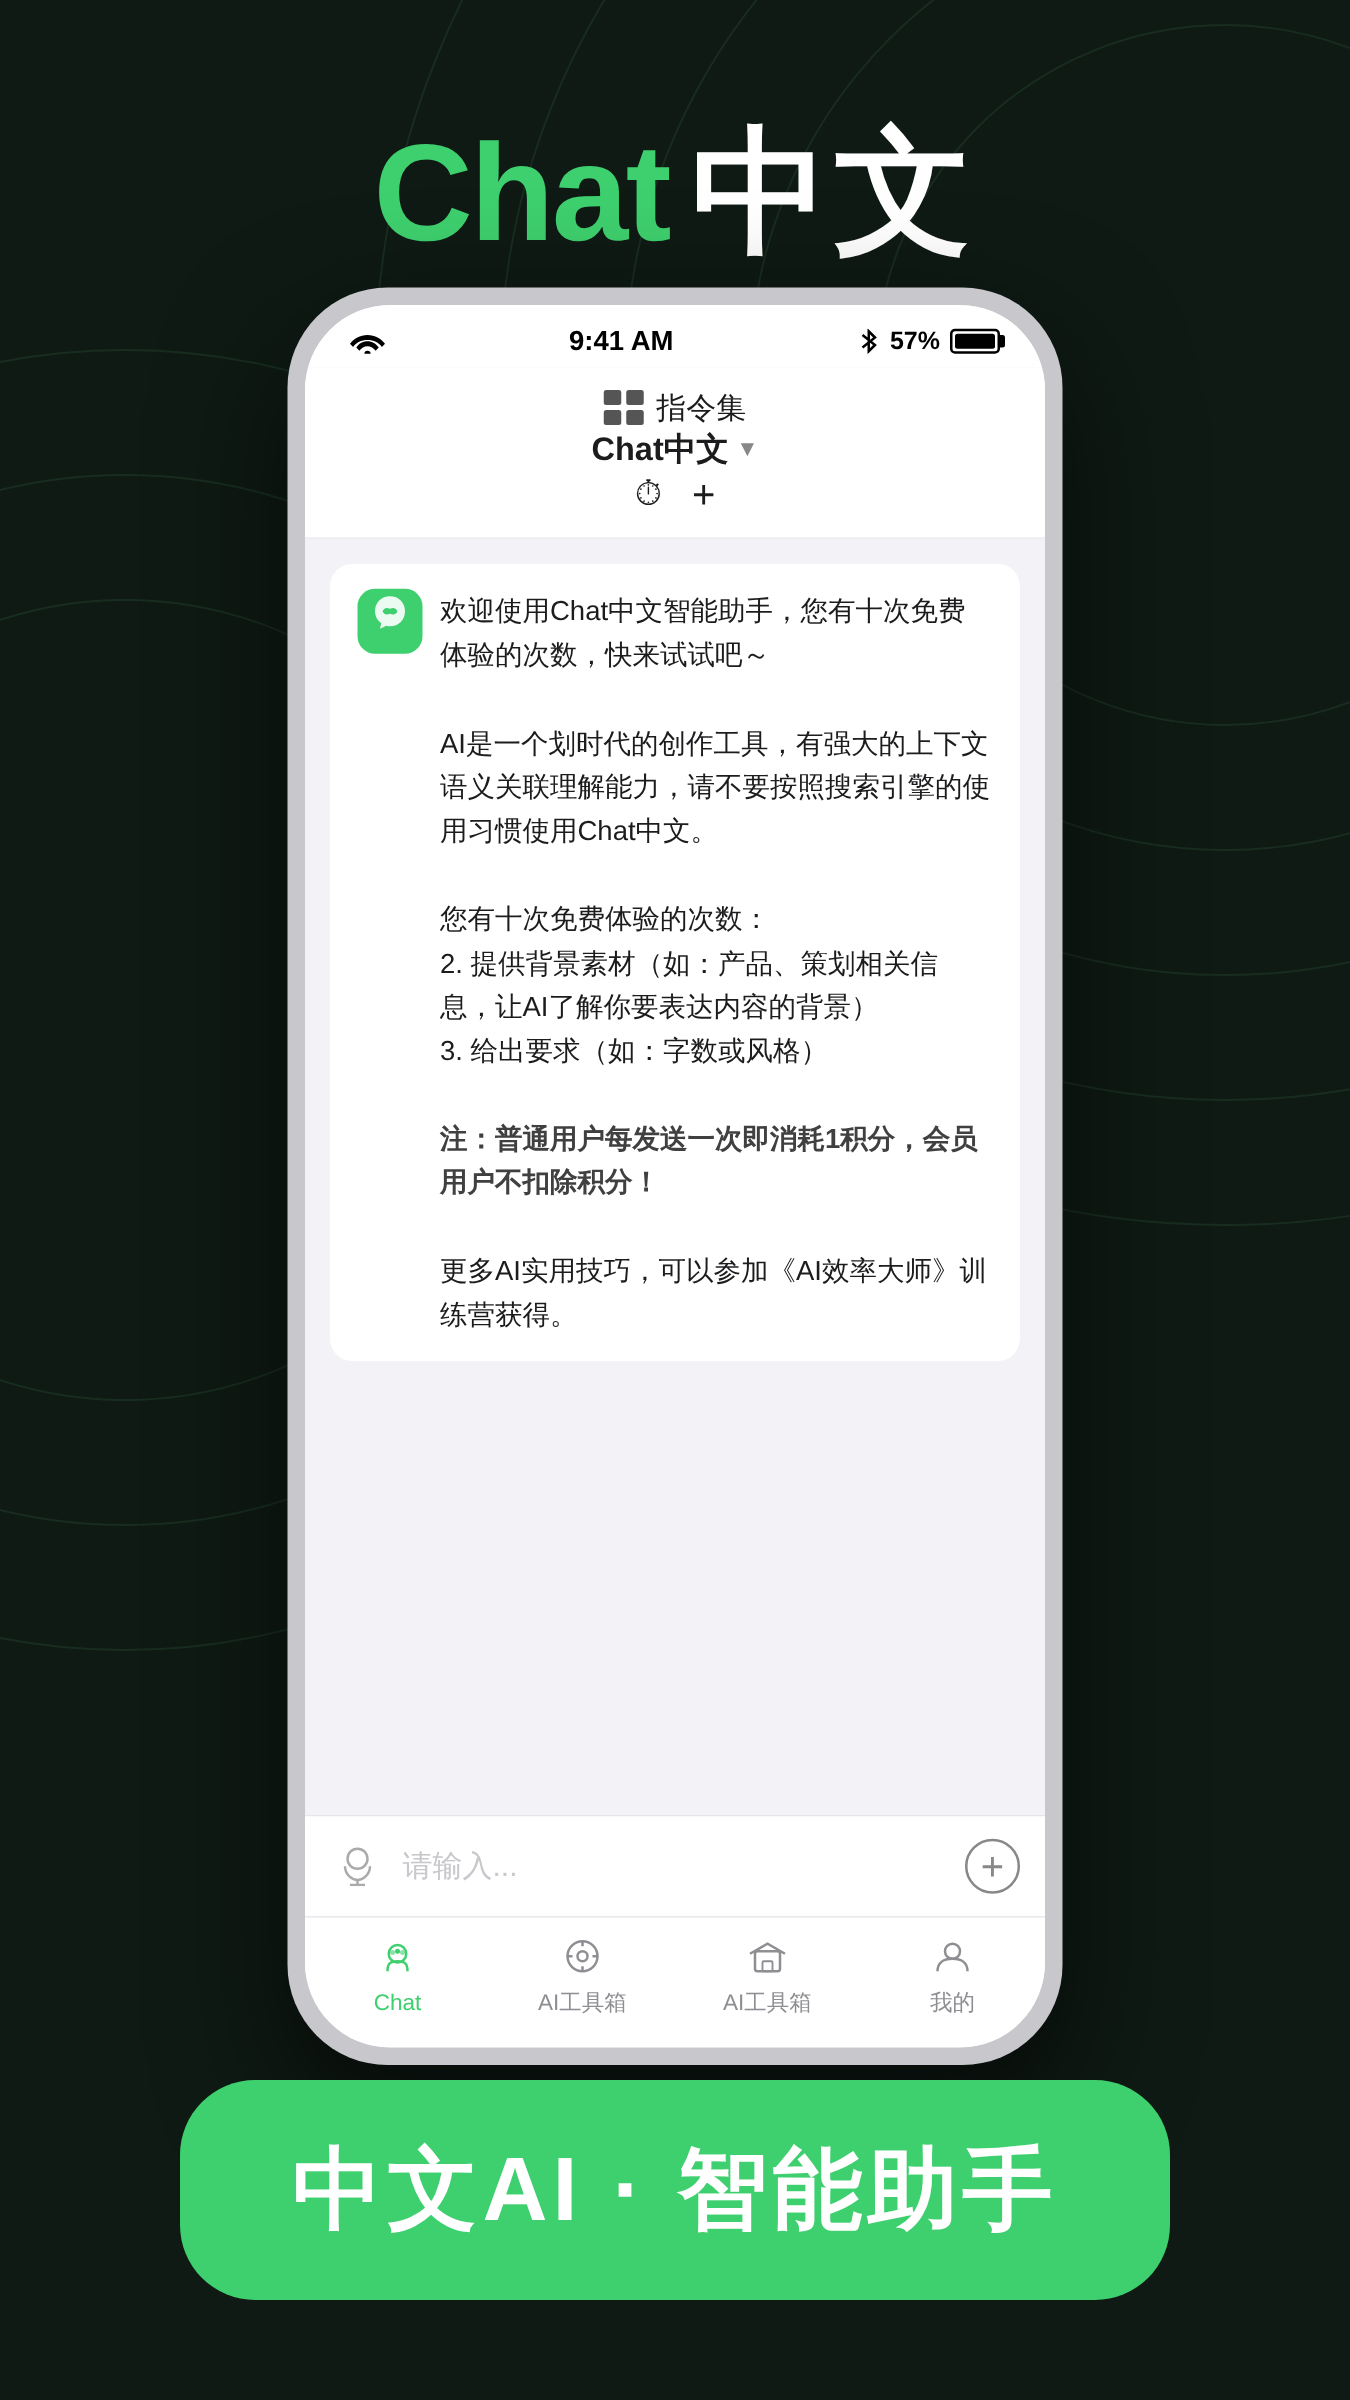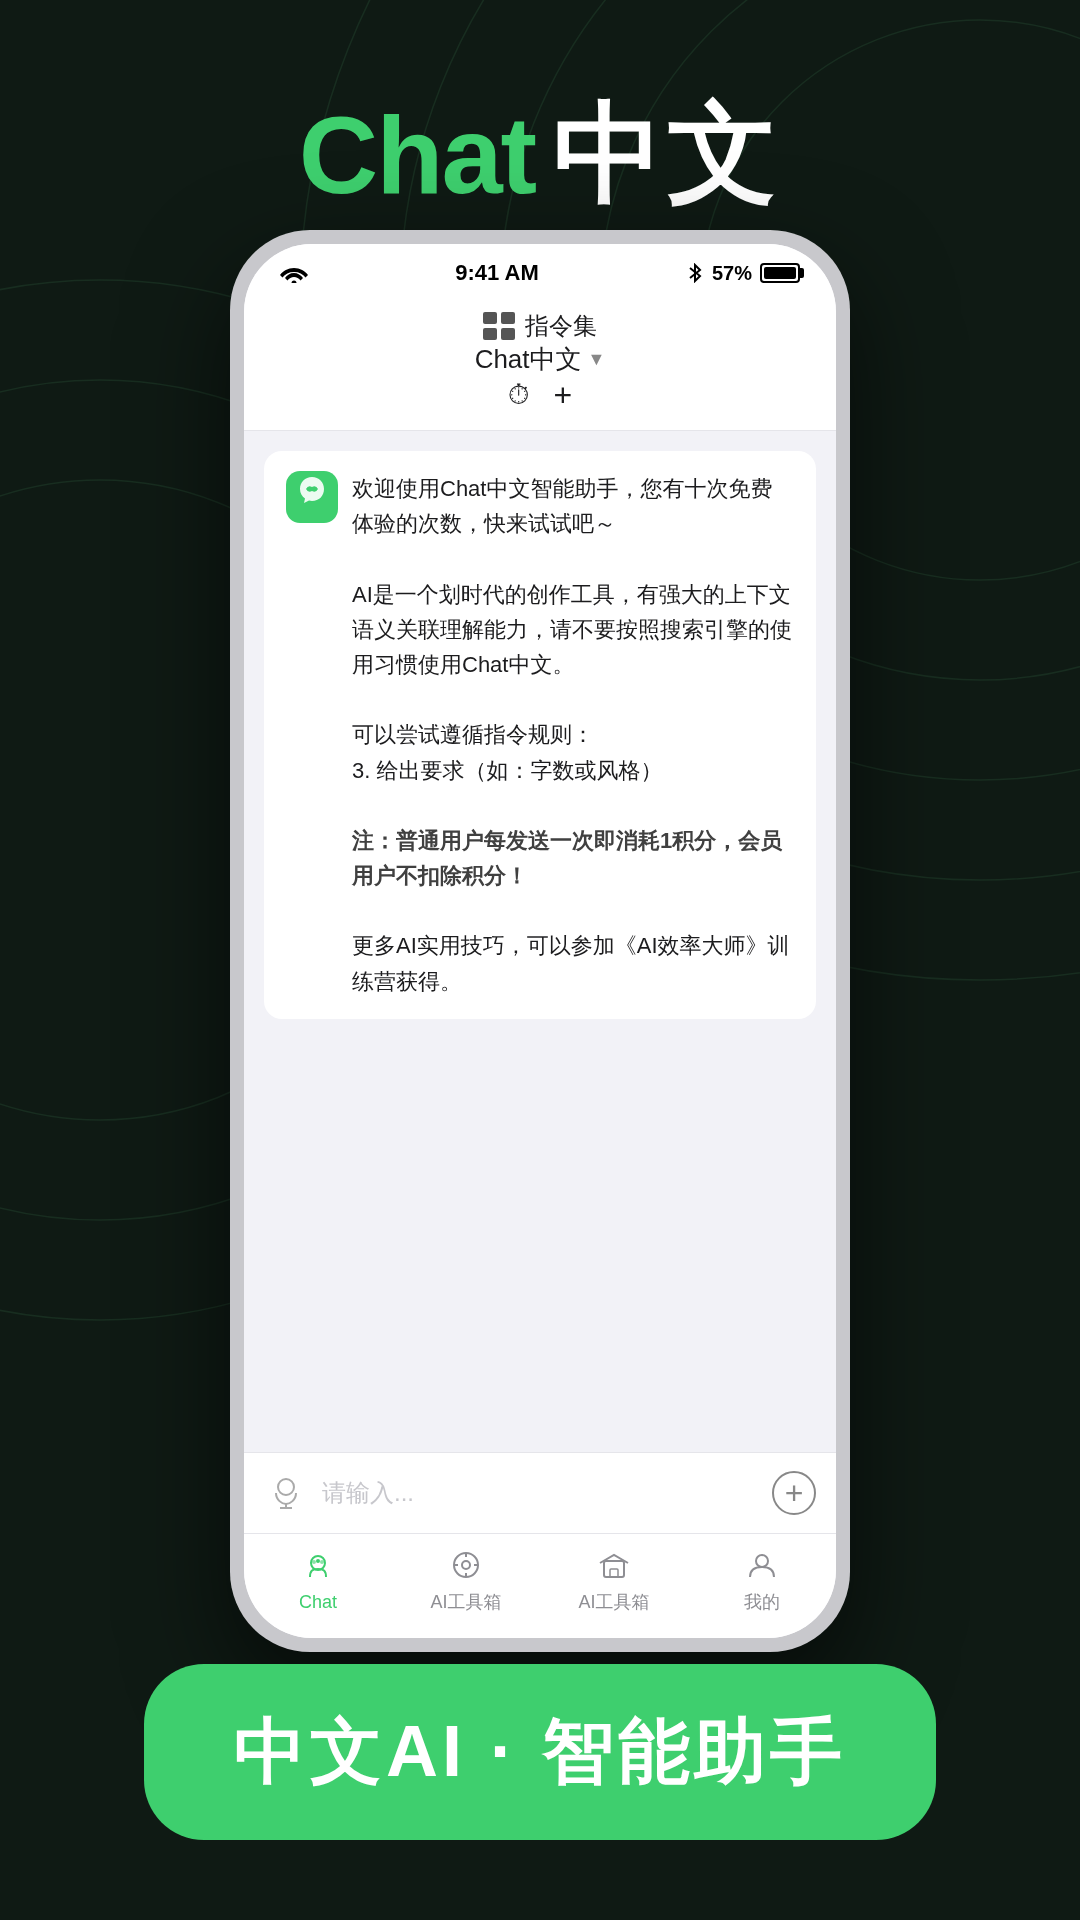--- a/index.html
+++ b/index.html
@@ -164,21 +164,21 @@
     .nav-icon-grid span {
       background: #555;
       border-radius: 2px;
     }
 
     .nav-title {
       display: flex;
       align-items: center;
       gap: 6px;
       font-size: 26px;
-      font-weight: 400;
+      font-weight: 700;
       color: #1c1c1e;
     }
 
     .nav-title-chevron {
       font-size: 18px;
       color: #888;
     }
 
     .nav-right {
       display: flex;
@@ -402,21 +402,22 @@
               <path d="M16 3C9 3 4 8 4 15C4 19 6 22.5 9 24.5L8 29L13 26.5C14 26.8 15 27 16 27C23 27 28 22 28 15C28 8 23 3 16 3Z" fill="white" opacity="0.9"></path>
               <path d="M10 15 Q12 11 16 13 Q20 11 22 15 Q20 19 16 17 Q12 19 10 15Z" fill="#3ecf6e"></path>
             </svg>
           </span>
         </div>
         <div class="message-content">
           <p>欢迎使用Chat中文智能助手，您有十次免费体验的次数，快来试试吧～</p>
           <br>
           <p>AI是一个划时代的创作工具，有强大的上下文语义关联理解能力，请不要按照搜索引擎的使用习惯使用Chat中文。</p>
           <br>
-          <p>可以尝试遵循指令规则：</p>
+          <p>您有十次免费体验的次数：</p>
+          <p>2. 提供背景素材（如：产品、策划相关信息，让AI了解你要表达内容的背景）</p>
           <p>3. 给出要求（如：字数或风格）</p>
           <br>
           <p class="message-highlight">注：普通用户每发送一次即消耗1积分，会员用户不扣除积分！</p>
           <br>
           <p>更多AI实用技巧，可以参加《AI效率大师》训练营获得。</p>
         </div>
       </div>
     </div>
 
     <div class="input-bar">

